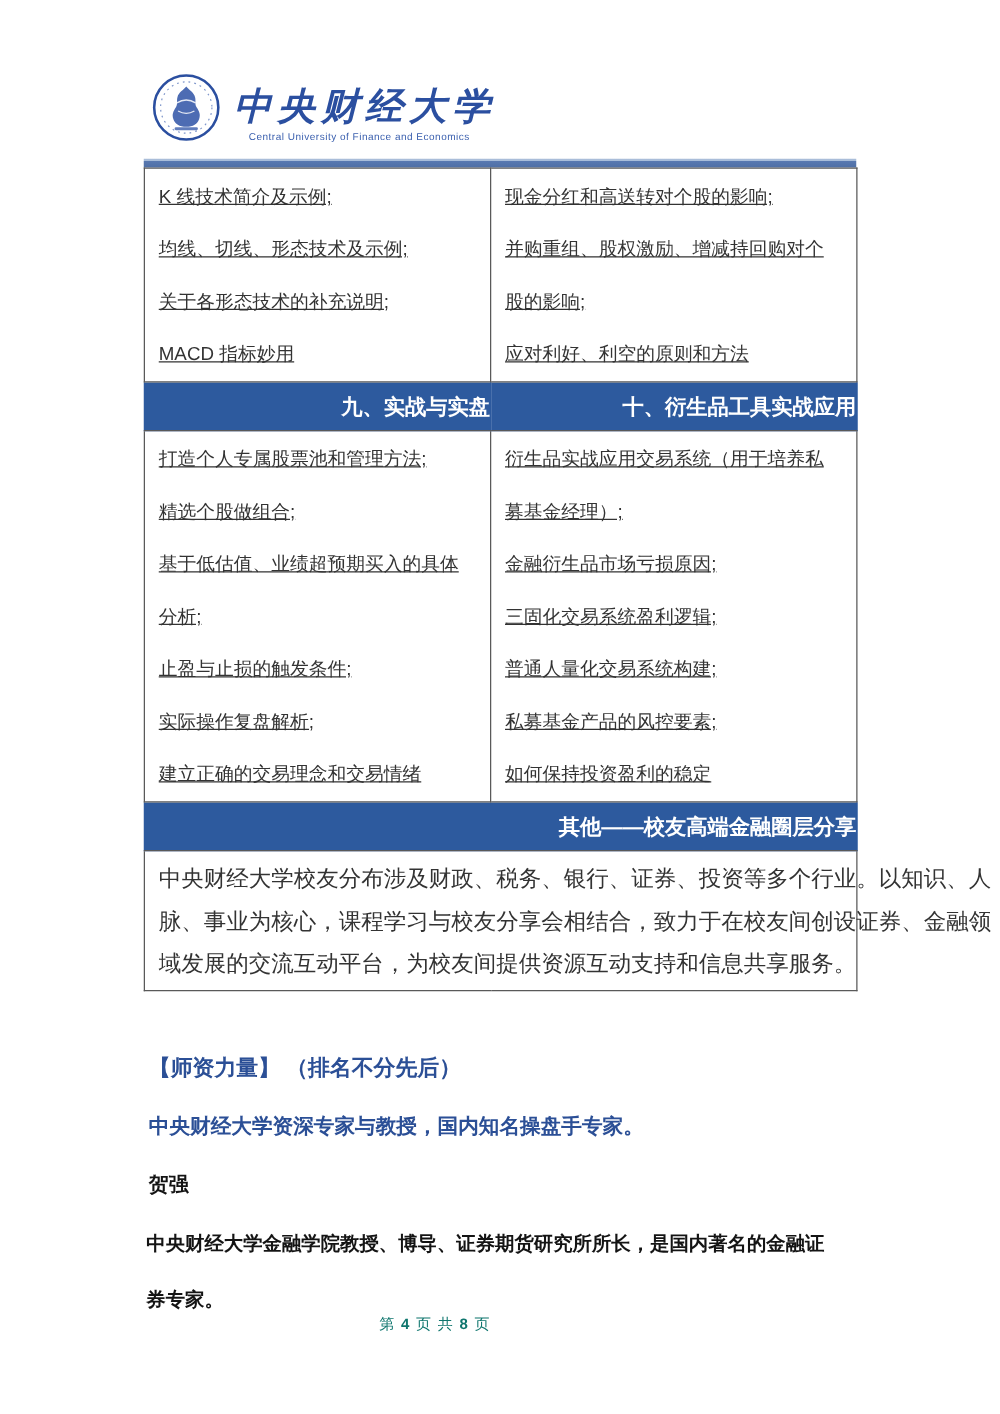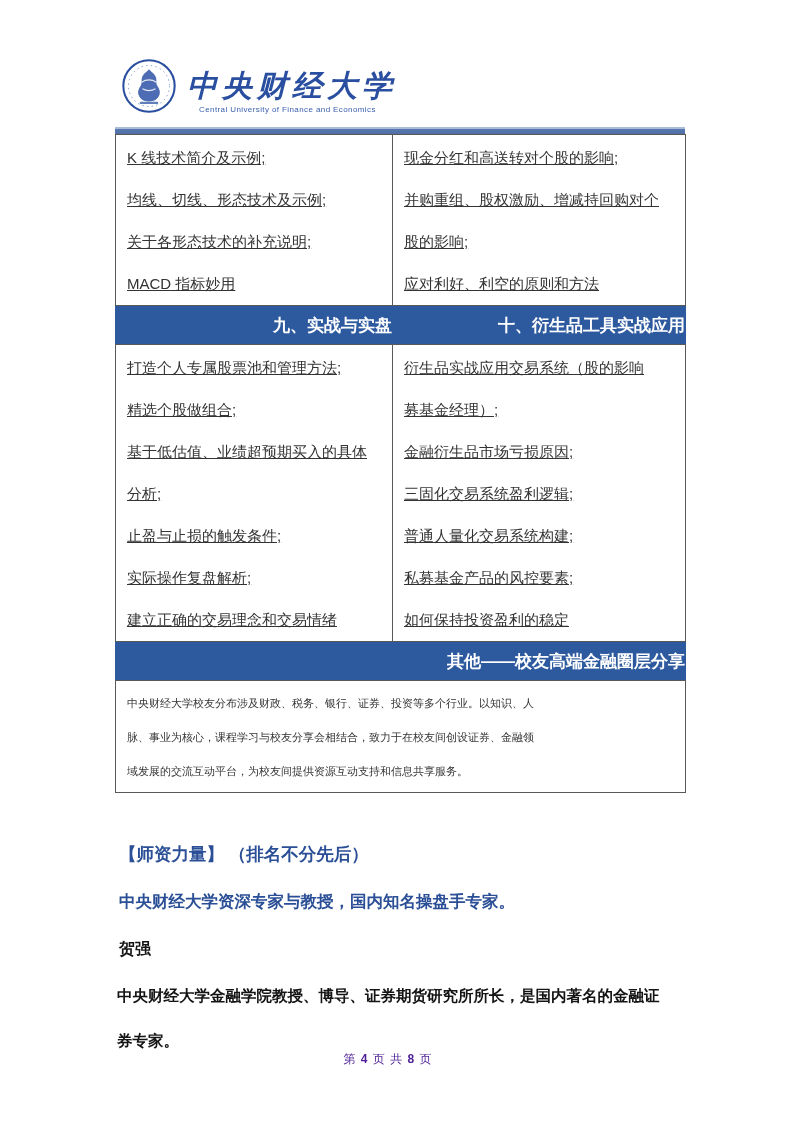--- a/index.html
+++ b/index.html
@@ -39,32 +39,32 @@
   }
   .tline{line-height:42px;white-space:nowrap;}
   .cell-list{padding-top:1px;text-decoration:underline;}
   td.blue-head{
     background:#2d5a9e;color:#ffffff;
     font-size:17px;font-weight:bold;text-align:right;
     height:38px;vertical-align:middle;padding:0;
     border-left-color:#2d5a9e;border-right-color:#2d5a9e;
   }
   td.para-cell{padding:5px 11px 4px 11px;}
-  td.para-cell .tline{line-height:34px;font-size:11px;}
+  td.para-cell .tline{line-height:34px;font-size:18px;}
   
   .faculty{position:absolute;left:117px;top:830px;width:572px;}
   .faculty p{margin:2px;line-height:45px;white-space:nowrap;}
   .f-heading{color:#2b4f96;font-weight:bold;font-size:17.5px;}
   .f-sub{color:#2b4f96;font-weight:bold;font-size:16.5px;}
   .f-name{font-weight:bold;font-size:16px;color:#141414;}
   .f-bio div{font-weight:bold;font-size:15.5px;color:#141414;line-height:45px;}
   
   .footer{
     position:absolute;left:0;top:1050px;width:696px;
-    text-align:center;font-size:12px;color:#4c1d95;letter-spacing:1px;line-height:18px;margin-left:40px;
+    text-align:center;font-size:12px;color:#0f766e;letter-spacing:1px;line-height:18px;
   }
   .footer .num{font-weight:bold;}
 </style>
 </head>
 <body>
 
 <div class="page">
 
   <div class="header">
     <svg class="seal" viewBox="0 0 60 60" xmlns="http://www.w3.org/2000/svg">
@@ -112,21 +112,21 @@
         <td class="cell-list">
             <div class="tline">打造个人专属股票池和管理方法;</div>
             <div class="tline">精选个股做组合;</div>
             <div class="tline">基于低估值、业绩超预期买入的具体</div>
             <div class="tline">分析;</div>
             <div class="tline">止盈与止损的触发条件;</div>
             <div class="tline">实际操作复盘解析;</div>
             <div class="tline">建立正确的交易理念和交易情绪</div>
           </td>
         <td class="cell-list">
-            <div class="tline">衍生品实战应用交易系统（股的影响</div>
+            <div class="tline">衍生品实战应用交易系统（用于培养私</div>
             <div class="tline">募基金经理）;</div>
             <div class="tline">金融衍生品市场亏损原因;</div>
             <div class="tline">三固化交易系统盈利逻辑;</div>
             <div class="tline">普通人量化交易系统构建;</div>
             <div class="tline">私募基金产品的风控要素;</div>
             <div class="tline">如何保持投资盈利的稳定</div>
           </td>
       </tr>
       <tr>
         <td class="blue-head" colspan="2">其他——校友高端金融圈层分享</td>

